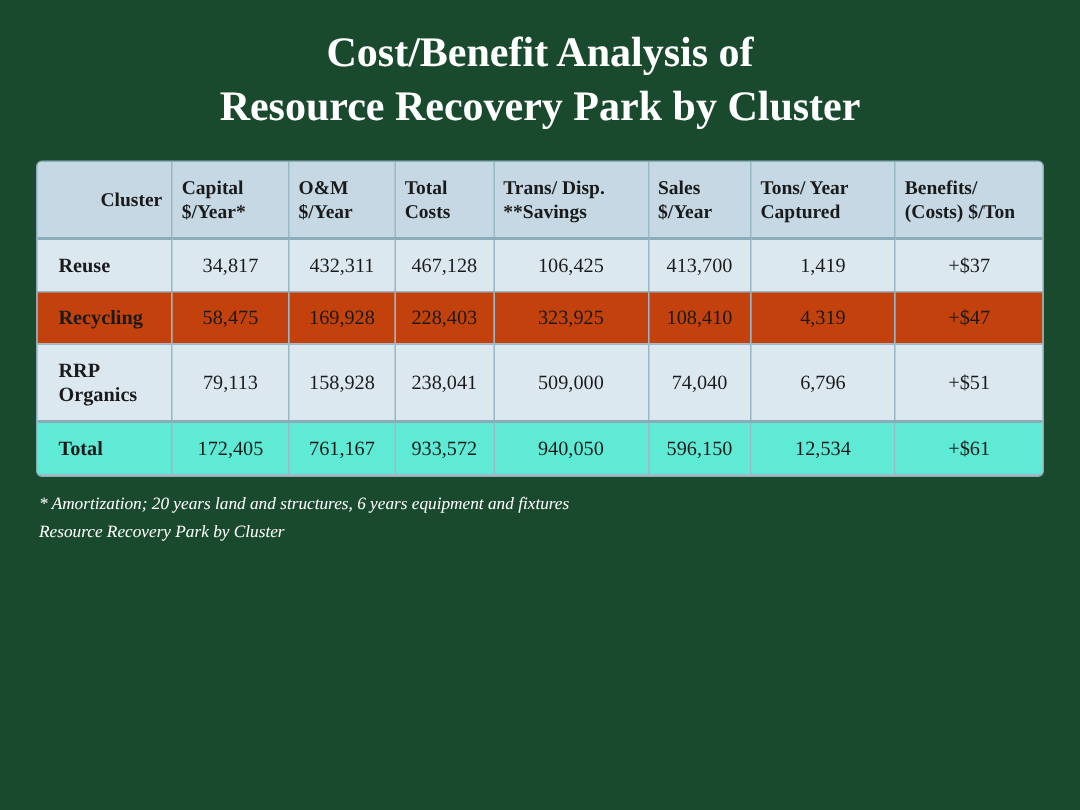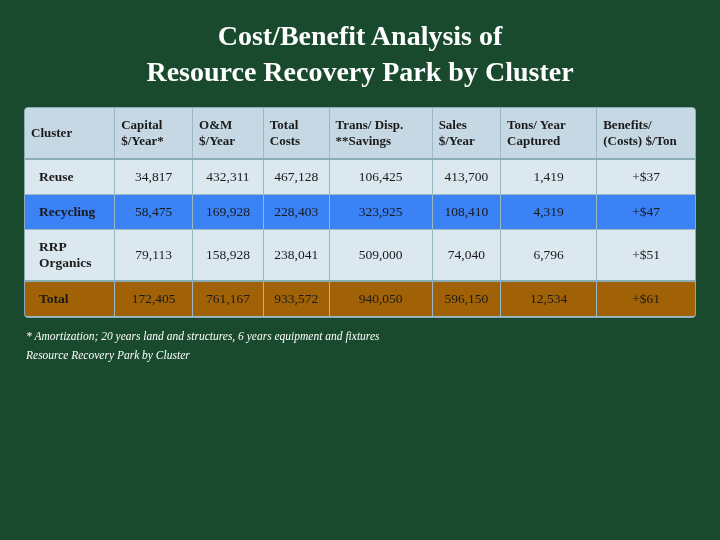--- a/index.html
+++ b/index.html
@@ -48,38 +48,38 @@
       text-align: left;
       color: #1a1a1a;
       font-weight: bold;
       font-size: 13px;
       vertical-align: middle;
       border-bottom: 2px solid #8aabb8;
       border-right: 1px solid #9ab8c5;
     }
 
     thead th:first-child {
-      text-align: left;
+      text-align: right;
     }
 
     thead th:last-child {
       border-right: none;
     }
 
     tbody tr {
       background-color: #dce8ef;
       border-bottom: 1px solid #9ab8c5;
     }
 
     tbody tr.alt {
-      background-color: #3b82f6;
+      background-color: #c2410c;
     }
 
     tbody tr.total-row {
-      background-color: #a16207;
+      background-color: #5eead4;
       border-top: 2px solid #8aabb8;
     }
 
     tbody td {
       padding: 9px 6px;
       text-align: center;
       color: #1a1a1a;
       font-size: 13.5px;
       vertical-align: middle;
       border-right: 1px solid #9ab8c5;

